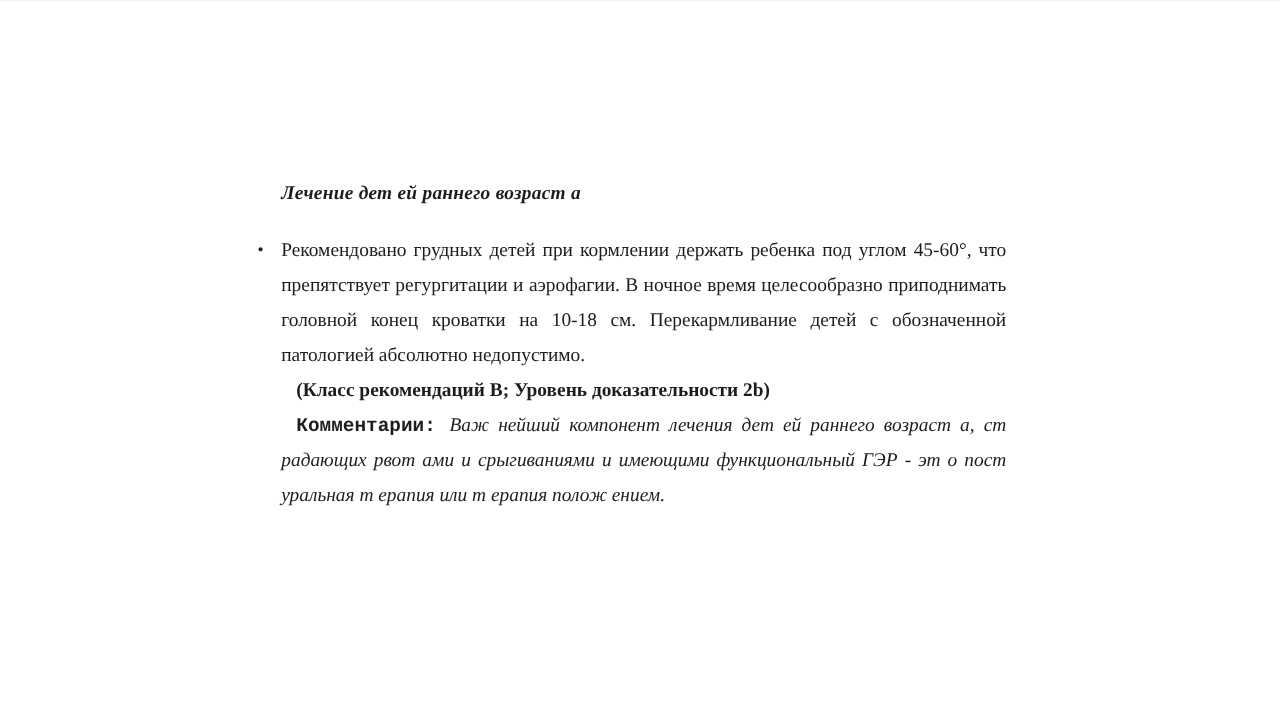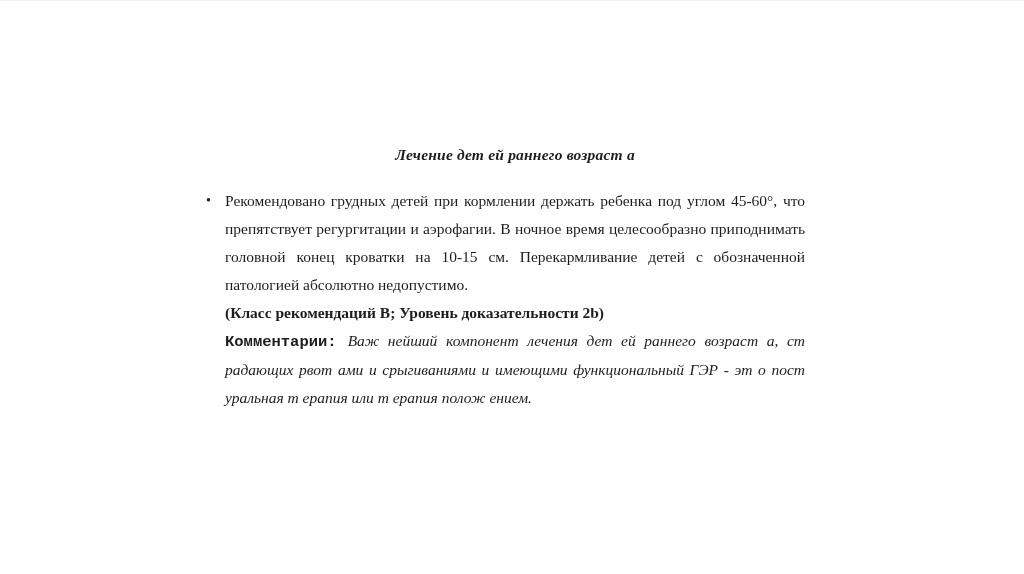--- a/index.html
+++ b/index.html
@@ -27,51 +27,51 @@
     color: #1d1d1d;
     font-size: 15.5px;
     line-height: 28px;
   }
   .title {
     margin: 0 0 22px 0;
     font-size: 15.5px;
     line-height: 20px;
     font-weight: bold;
     font-style: italic;
-    text-align: center;
+    text-align: left;
     letter-spacing: 0.2px;
   }
   p { margin: 0; }
   .just {
     text-align: justify;
     text-justify: inter-word;
   }
   .bullet-row { position: relative; }
   .bullet {
     position: absolute;
     left: -19px;
     top: 0;
     font-size: 14px;
     line-height: 28px;
   }
-  .bold { font-weight: bold; }
+  .bold { font-weight: bold; margin-left: 12px; }
   .italic { font-style: italic; }
   .comments-label { margin-right: 11px; font-family: Liberation Mono, monospace; }
 </style>
 </head>
 <body>
 
 <div class="slide">
   <div class="content">
 
     <h1 class="title">Лечение дет ей раннего возраст а</h1>
 
     <div class="bullet-row">
       <span class="bullet">•</span>
-      <p class="just">Рекомендовано грудных детей при кормлении держать ребенка под углом 45-60°, что препятствует регургитации и аэрофагии. В ночное время целесообразно приподнимать головной конец кроватки на 10-15 см. Перекармливание детей с обозначенной патологией абсолютно недопустимо.</p>
+      <p class="just">Рекомендовано грудных детей при кормлении держать ребенка под углом 45-60°, что препятствует регургитации и аэрофагии. В ночное время целесообразно приподнимать головной конец кроватки на 10-18 см. Перекармливание детей с обозначенной патологией абсолютно недопустимо.</p>
     </div>
 
     <p class="bold">(Класс рекомендаций B; Уровень доказательности 2b)</p>
 
     <p class="just">
       <span class="bold comments-label">Комментарии:</span><span class="italic">Важ нейший компонент лечения дет ей раннего возраст а, ст радающих рвот ами и срыгиваниями и имеющими функциональный ГЭР - эт о пост уральная т ерапия или т ерапия полож ением.</span>
     </p>
 
   </div>
 </div>

